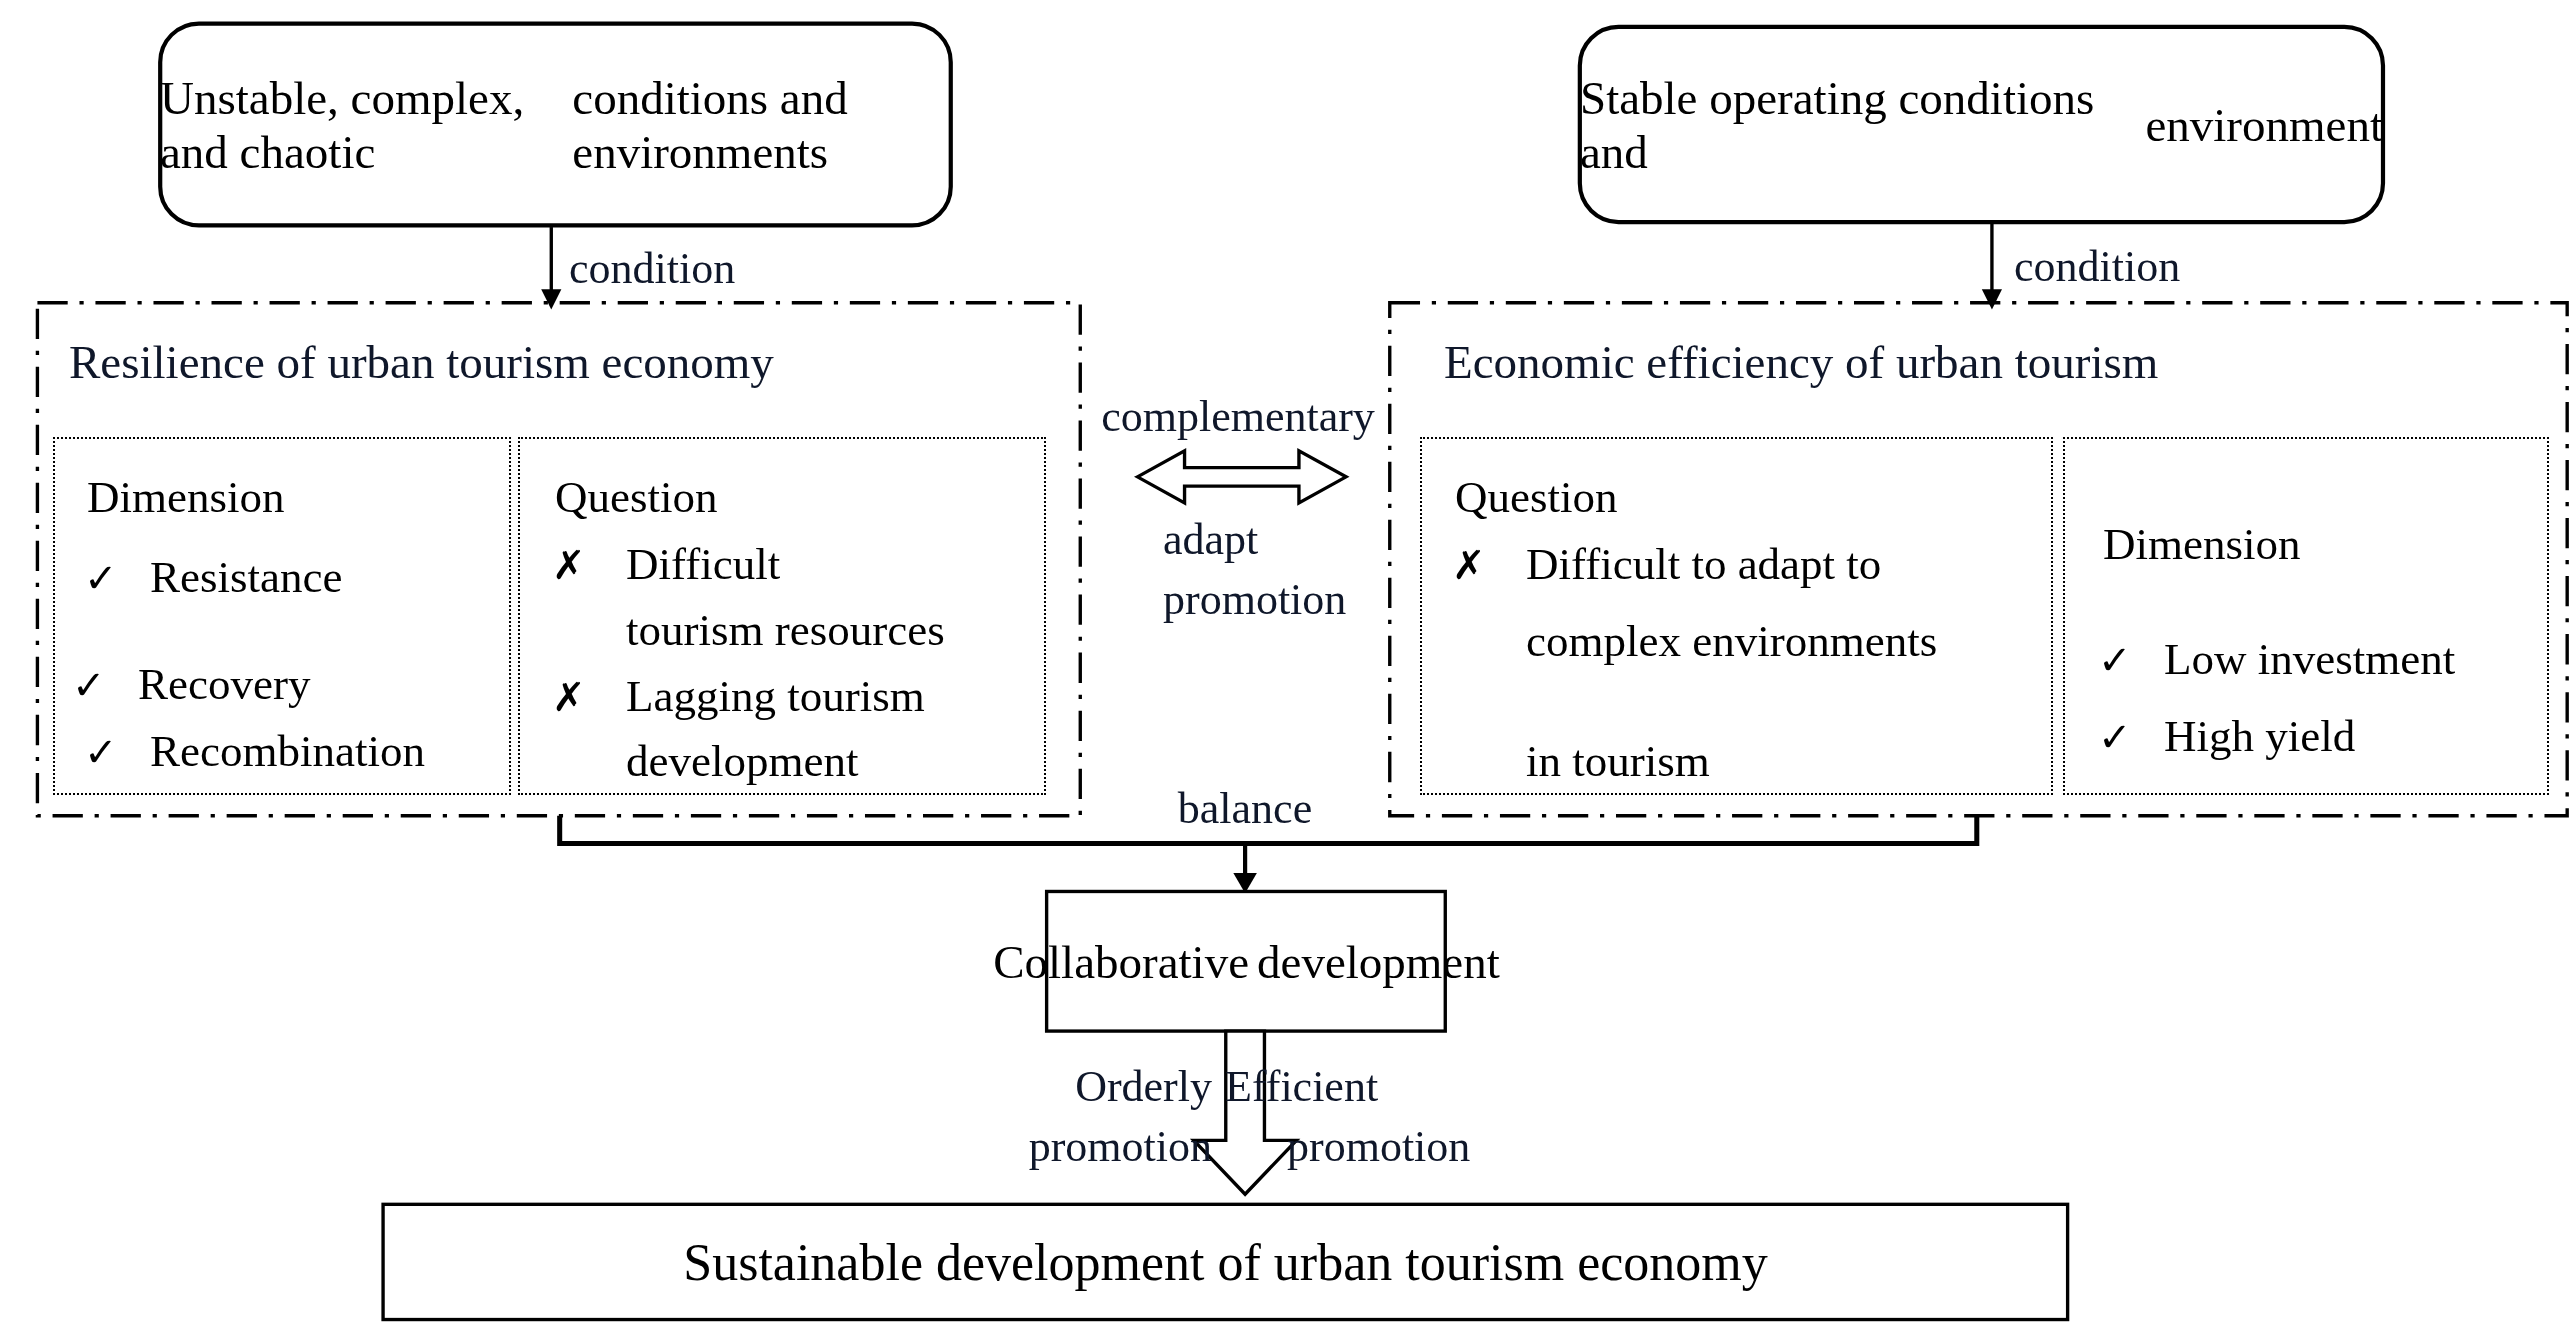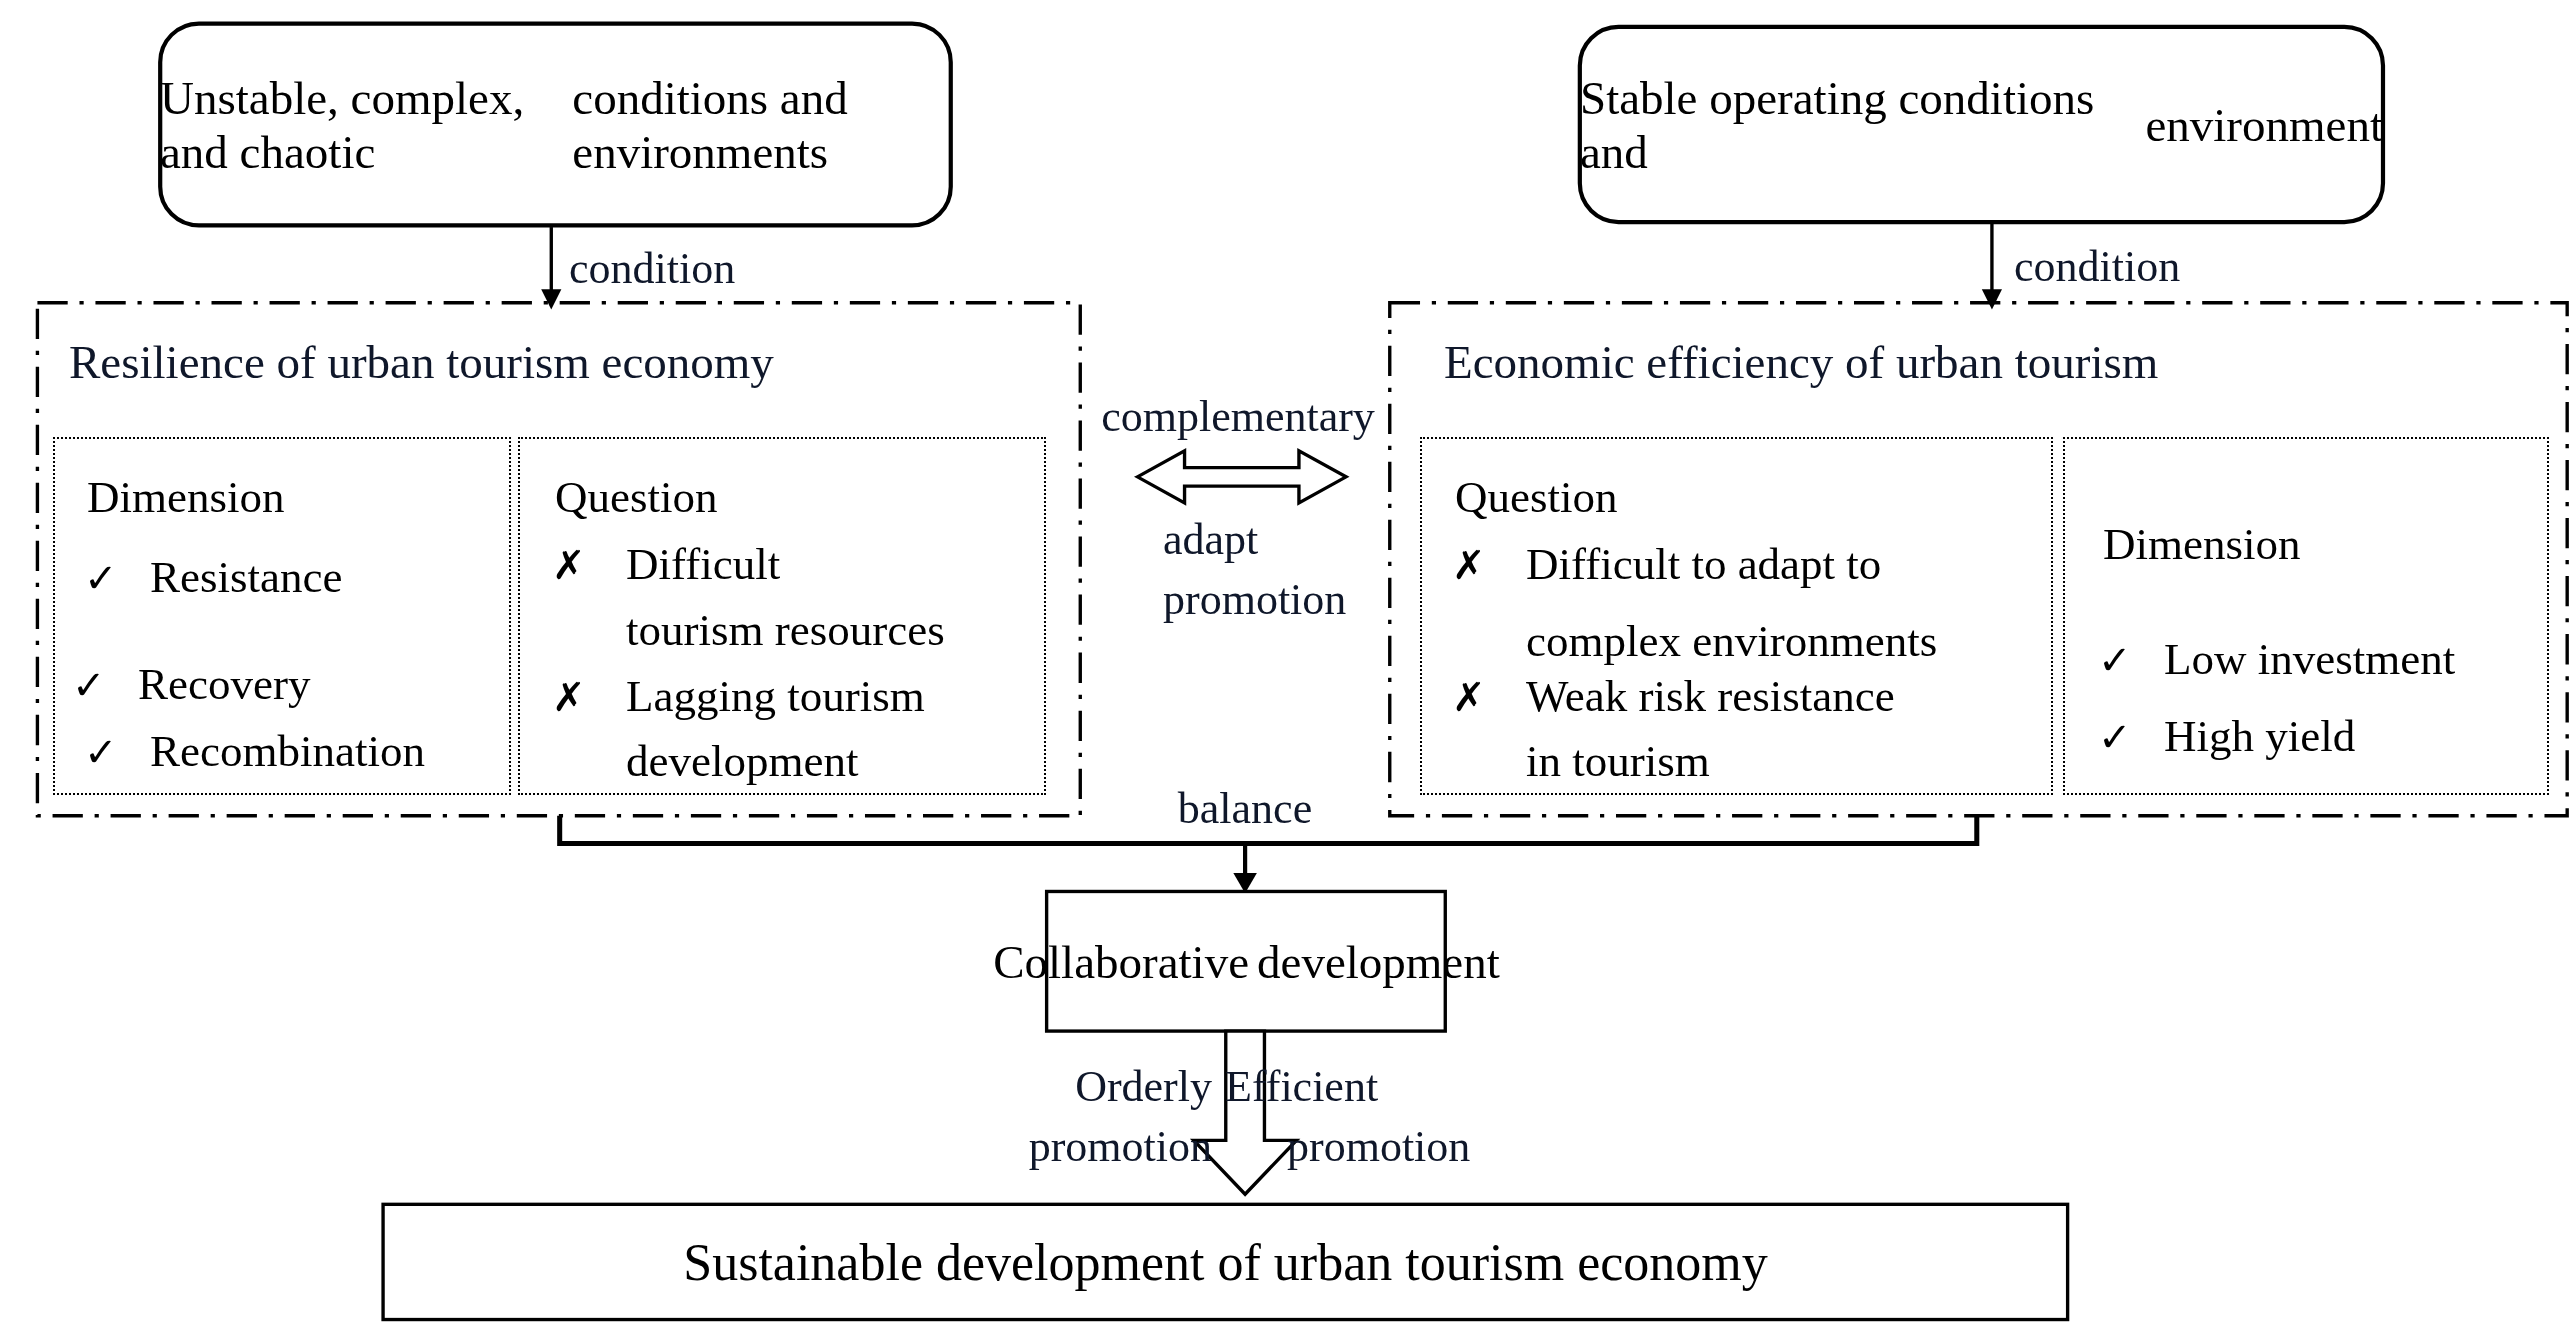--- a/index.html
+++ b/index.html
@@ -101,23 +101,20 @@
 
   <div class="t fs56" style="left:1444px;top:335px;">Economic efficiency of urban tourism</div>
 
   <div class="row fs54" style="left:1455px;top:471px;">Question</div>
   <div class="row" style="left:1452px;top:538px;">
     <span class="marker mk88">✗</span><span class="lbl">Difficult to adapt to</span>
   </div>
   <div class="row" style="left:1452px;top:604px;margin-top:11px;">
     <span class="marker mk88"></span><span class="lbl">complex environments</span>
   </div>
-  <div class="row" style="left:1452px;top:670px;">
-    <span class="marker mk88">✗</span><span class="lbl">Weak risk resistance</span>
-  </div>
   <div class="row" style="left:1452px;top:735px;">
     <span class="marker mk88"></span><span class="lbl">in tourism</span>
   </div>
 
   <div class="row fs54" style="left:2103px;top:518px;">Dimension</div>
   <div class="row" style="left:2098px;top:633px;">
     <span class="marker mk78">✓</span><span class="lbl">Low investment</span>
   </div>
   <div class="row" style="left:2098px;top:710px;">
     <span class="marker mk78">✓</span><span class="lbl">High yield</span>

